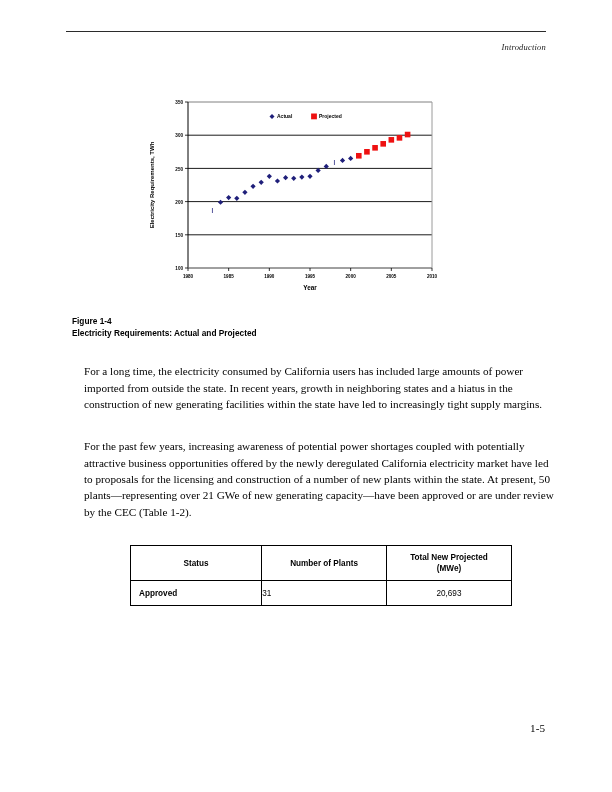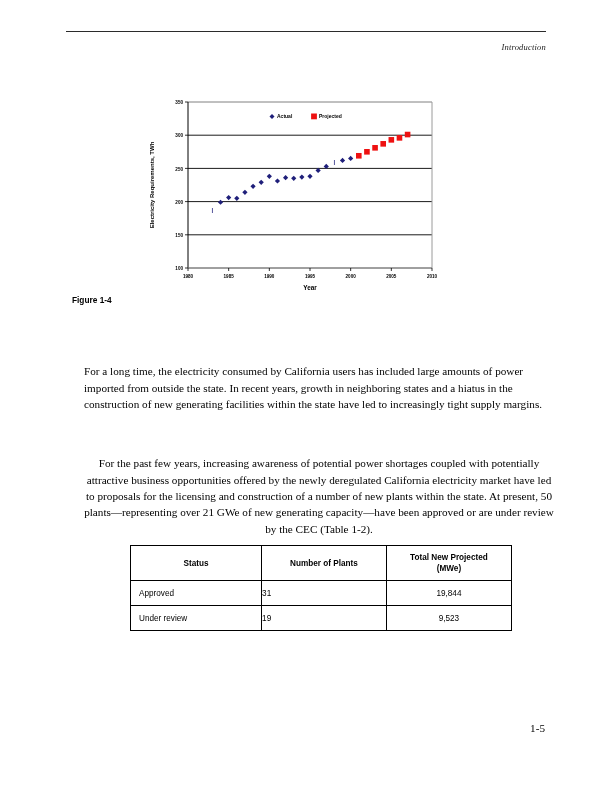--- a/index.html
+++ b/index.html
@@ -49,21 +49,21 @@
     left: 140px;
     top: 92px;
     width: 300px;
     height: 205px;
   }
   .chart-svg { display: block; }
 
   .figure-caption {
     position: absolute;
     left: 72px;
-    top: 294px;
+    top: 315px;
     width: 470px;
     font-family: "Liberation Sans", sans-serif;
     font-weight: bold;
     font-size: 8.3px;
     line-height: 12.2px;
     color: #000;
   }
   .figure-caption div { white-space: nowrap; }
 
   
@@ -72,21 +72,21 @@
     left: 72px;
     width: 470px;
     font-family: "Liberation Serif", serif;
     font-size: 11.2px;
     line-height: 16.4px;
     text-align: left;
     color: #000;
     margin-left: 12px;
   }
   .para-1 { top: 352px; }
-  .para-2 { top: 444px; text-align: center; }
+  .para-2 { top: 427px; }
 
   
   .table-caption {
     position: absolute;
     left: 88px;
     top: 500px;
     width: 460px;
     font-family: "Liberation Sans", sans-serif;
     font-weight: bold;
     font-size: 8.3px;
@@ -130,21 +130,21 @@
     text-align: left;
     padding-left: 8px !important;
   }
   .cell-num {
     text-align: left;
   }
   .cell-cap {
     text-align: center;
   }
   .row-sep-top td { border-top: 1.4px solid #000; }
-  .col-w1 { width: 126px; }
+  .col-w1 { width: 126px; font-weight: bold; }
   .col-w2 { width: 128px; }
   .col-w3 { width: 128px; }
 
   
   .folio {
     position: absolute;
     right: 67px;
     top: 722px;
     font-family: "Liberation Serif", serif;
     font-size: 11.2px;
@@ -226,20 +226,21 @@
         <text x="194.4" y="71.752" text-anchor="middle" font-family="&quot;Liberation Sans&quot;, sans-serif" font-size="6" font-weight="bold" fill="#1f1f7a">|</text>
         <polygon points="132,21.9 134.5,24.4 132,26.9 129.5,24.4" fill="#1f1f7a"></polygon>
         <text x="137" y="26" text-anchor="start" font-family="&quot;Liberation Sans&quot;, sans-serif" font-size="5" font-weight="bold" fill="#000">Actual</text>
         <rect x="171.1" y="21.5" width="5.8" height="5.8" fill="#ee1111"></rect>
         <text x="179" y="26" text-anchor="start" font-family="&quot;Liberation Sans&quot;, sans-serif" font-size="5" font-weight="bold" fill="#000">Projected</text>
       </svg>
   </div>
 
   <div class="figure-caption">
     <div>Figure 1-4</div>
+    <div>Electricity Requirements: Actual and Projected</div>
   </div>
 
   <p class="para para-1">For a long time, the electricity consumed by California users has included large amounts of power imported from outside the state. In recent years, growth in neighboring states and a hiatus in the construction of new generating facilities within the state have led to increasingly tight supply margins.</p>
   <p class="para para-2">For the past few years, increasing awareness of potential power shortages coupled with potentially attractive business opportunities offered by the newly deregulated California electricity market have led to proposals for the licensing and construction of a number of new plants within the state. At present, 50 plants—representing over 21 GWe of new generating capacity—have been approved or are under review by the CEC (Table 1-2).</p>
 
 
   <div class="data-table-wrap">
     <table class="data-table">
       <thead>
         <tr>
@@ -248,26 +249,21 @@
           <th class="col-w3">
             <div>Total New Projected</div>
             <div>(MWe)</div>
           </th>
         </tr>
       </thead>
       <tbody id="table-body">
           <tr>
             <td class="cell-status col-w1">Approved</td>
             <td class="cell-num col-w2">31</td>
-            <td class="cell-cap col-w3">19,844</td>
-          </tr>
-          <tr class="row-sep-top">
-            <td class="cell-status col-w1">Under review</td>
-            <td class="cell-num col-w2">19</td>
-            <td class="cell-cap col-w3">9,523</td>
+            <td class="cell-cap col-w3">20,693</td>
           </tr>
         </tbody>
     </table>
   </div>
 
   <div class="folio">1-5</div>
 
 </div>
 
 </body></html>

